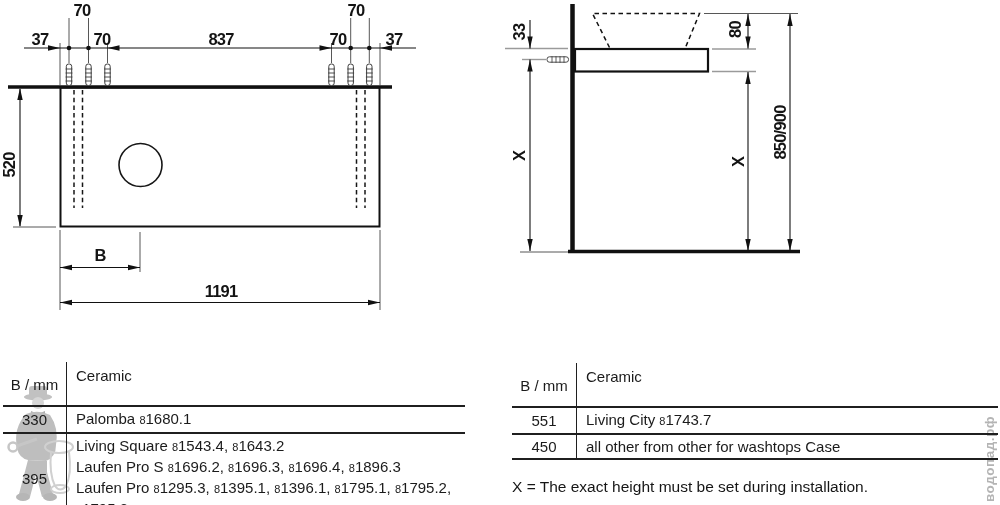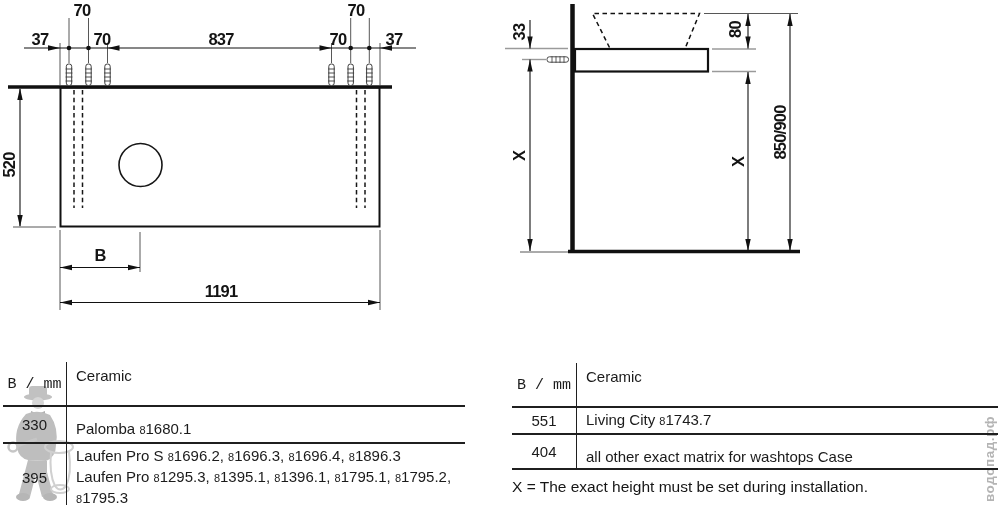--- a/index.html
+++ b/index.html
@@ -16,24 +16,24 @@
   .tbl .row { display:grid; }
   .tbl-left  { left:3px;  top:362px; width:462px; }
   .tbl-left  .row { grid-template-columns:64px 1fr; }
   .tbl-right { left:512px; top:363px; width:486px; }
   .tbl-right .row { grid-template-columns:65px 1fr; }
   .hrule { border-bottom:2px solid #1f1f1f; }
   .bcell { text-align:center; border-right:1.6px solid #1f1f1f;
            display:flex; align-items:center; justify-content:center; }
   .ccell { padding-left:9px; }
   .tbl .hdr  { line-height:21px; }
-  .tbl .hdr .bcell { padding:3px 0 2px;font-family:Liberation Mono, monospace; }
+  .tbl .hdr .bcell { padding:3px 0 2px; }
   .tbl .hdr .ccell { padding-top:3px; padding-bottom:19px; }
   .lines { line-height:19px; padding:2px 0 2px 9px; }
-  .pad1 .lines { padding-top:11px; padding-bottom:1px; line-height:21px; }
+  .pad1 .lines { padding-top:1px; padding-bottom:1px; line-height:21px; }
   .s8 { font-size:11px; }
   
   .note { position:absolute; left:512px; top:478px; font-size:15.5px; color:#161616; z-index:2; }
   
   .mascot { position:absolute; left:2px; top:384px; z-index:1; opacity:.8; }
   .vwm {
     position:absolute; right:3px; top:384px; height:118px; z-index:1;
     writing-mode:vertical-rl; transform:rotate(180deg);
     font-weight:bold; font-size:13.5px; letter-spacing:.5px; color:#b4b4b4;
   }
@@ -217,41 +217,42 @@
     </div>
     <div class="row hrule pad1">
       <div class="bcell">330</div>
       <div class="lines">
         <div>Palomba <span class="s8">8</span>1680.1</div>
       </div>
     </div>
     <div class="row hrule">
       <div class="bcell">395</div>
       <div class="lines">
+        <div>Living Square <span class="s8">8</span>1543.4, <span class="s8">8</span>1643.2</div>
         <div>Laufen Pro S <span class="s8">8</span>1696.2, <span class="s8">8</span>1696.3, <span class="s8">8</span>1696.4, <span class="s8">8</span>1896.3</div>
         <div>Laufen Pro <span class="s8">8</span>1295.3, <span class="s8">8</span>1395.1, <span class="s8">8</span>1396.1, <span class="s8">8</span>1795.1, <span class="s8">8</span>1795.2, <span class="s8">8</span>1795.3</div>
       </div>
     </div>
   </div>
 
   <div class="tbl tbl-right">
     <div class="row hdr hrule">
       <div class="bcell">B / mm</div>
       <div class="ccell">Ceramic</div>
     </div>
     <div class="row hrule">
       <div class="bcell">551</div>
       <div class="lines">
         <div>Living City <span class="s8">8</span>1743.7</div>
       </div>
     </div>
     <div class="row hrule pad1">
-      <div class="bcell">404</div>
-      <div class="lines">
-        <div>all other exact matrix for washtops Case</div>
+      <div class="bcell">450</div>
+      <div class="lines">
+        <div>all other from other for washtops Case</div>
       </div>
     </div>
   </div>
 
   <div class="note">X = The exact height must be set during installation.</div>
   <div class="vwm">водопад.рф</div>
 
 </div>
 
 </body></html>

